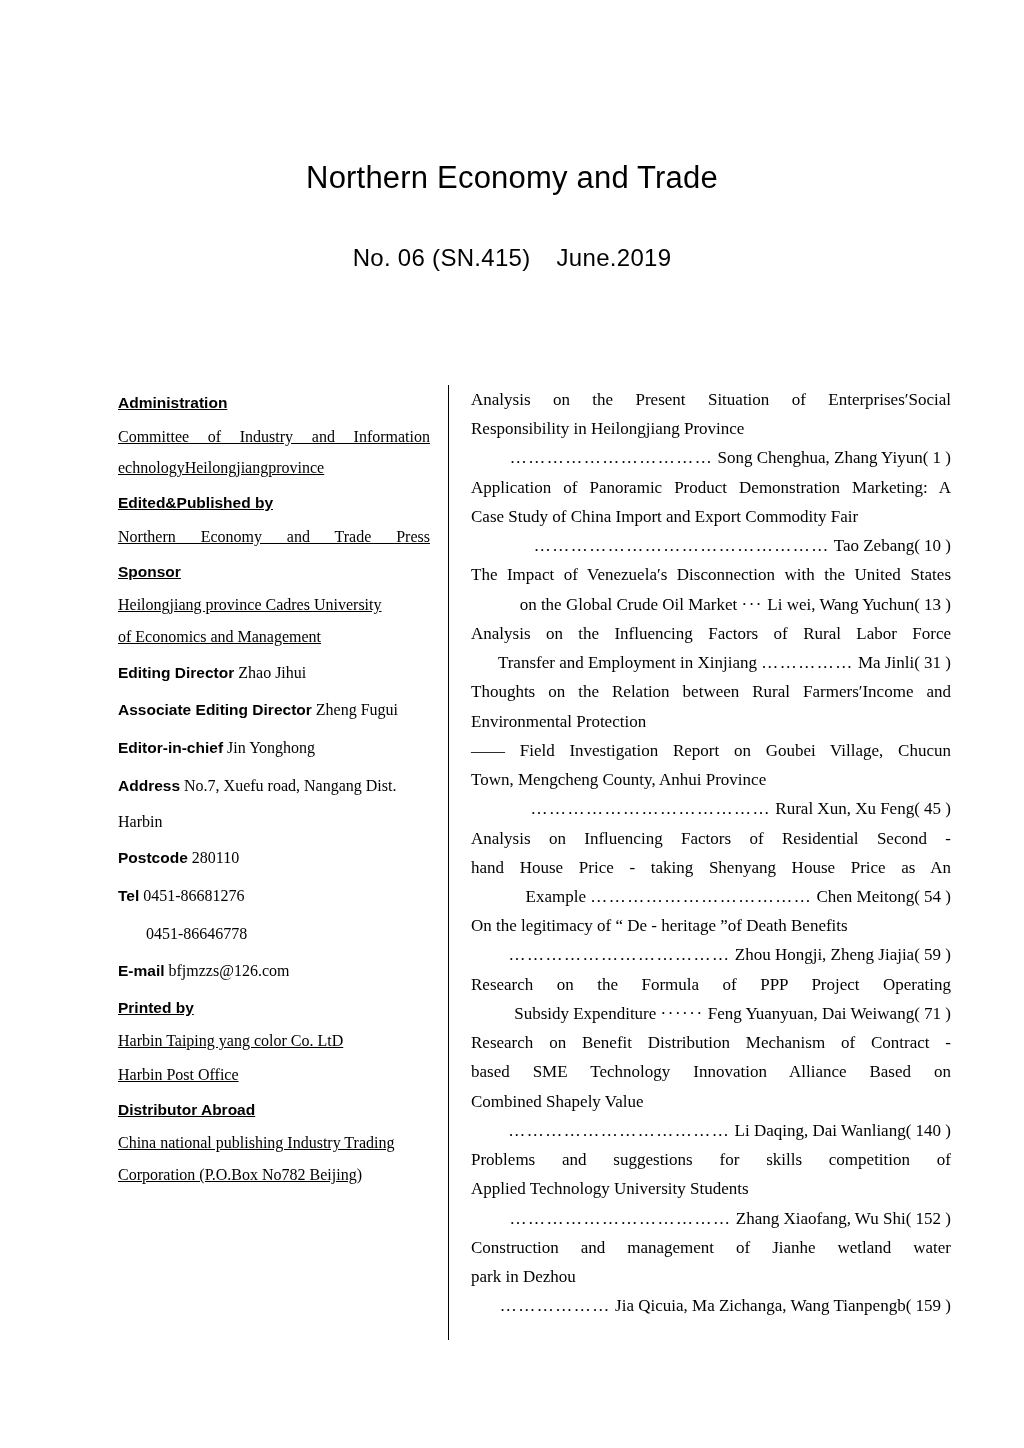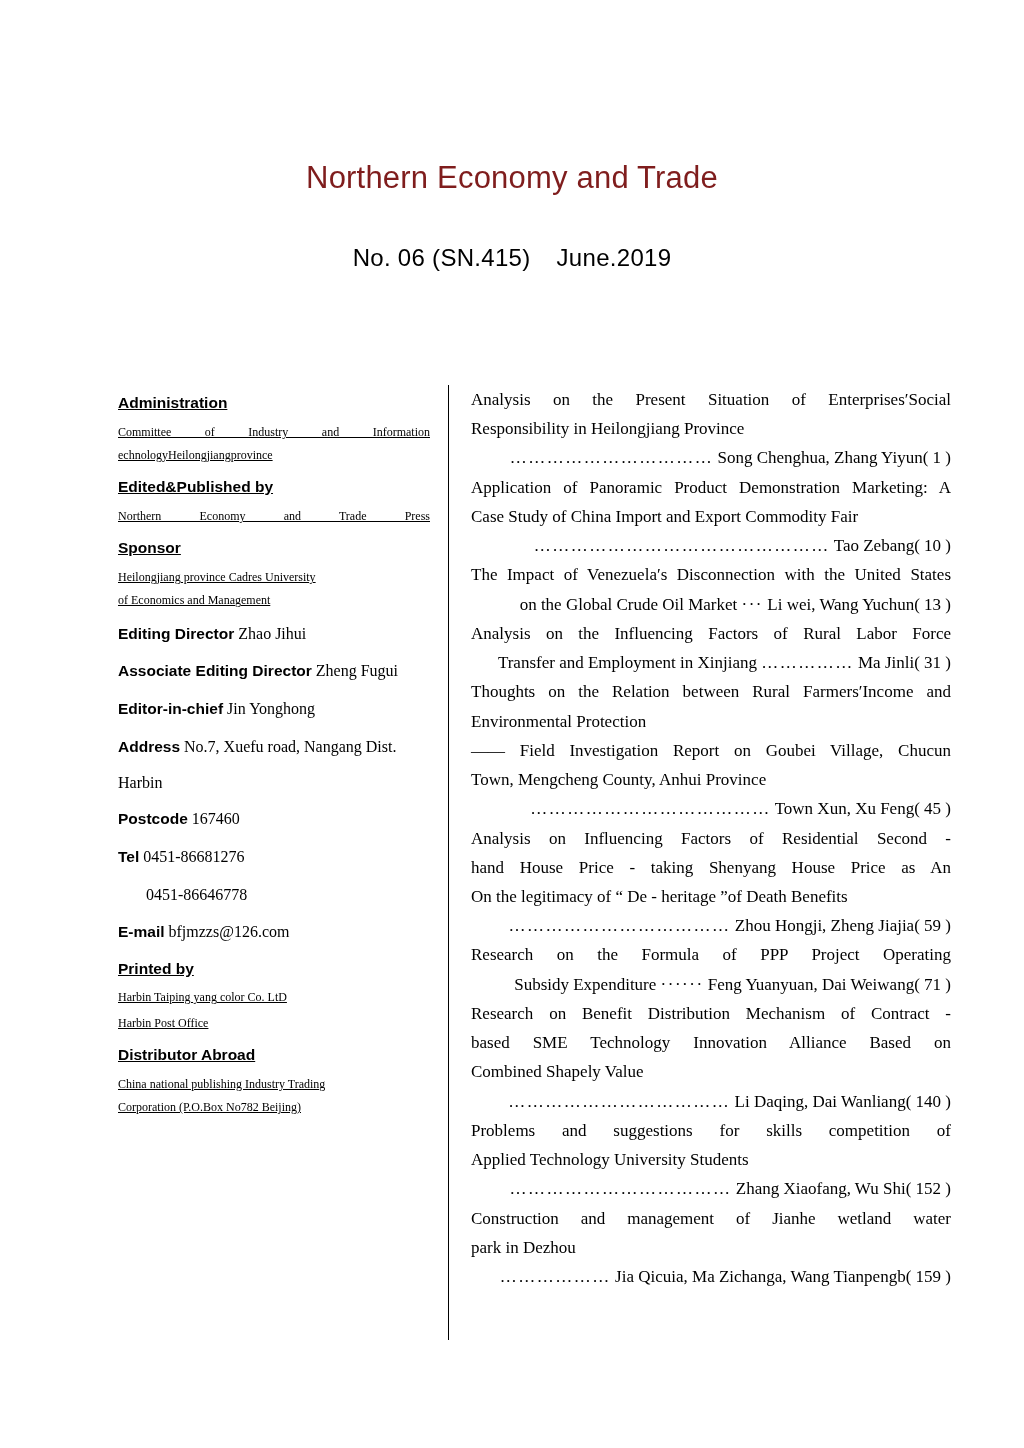--- a/index.html
+++ b/index.html
@@ -23,21 +23,21 @@
   }
   .masthead {
     text-align: center;
     padding-top: 160px;
   }
   .journal-title {
     font-family: "Liberation Sans", sans-serif;
     font-size: 31px;
     font-weight: normal;
     letter-spacing: 0.2px;
-    color: #7f1d1d;
+    color: #000000;
     margin: 0;
   }
   .issue-line {
     font-family: "Liberation Sans", sans-serif;
     font-size: 24px;
     margin-top: 48px;
     letter-spacing: 0.3px;
   }
   .issue-line .gap {
     display: inline-block;
@@ -74,21 +74,21 @@
     font-weight: bold;
     font-size: 15.5px;
     line-height: 1.45;
   }
   .info-block {
     margin-bottom: 2px;
     text-decoration: underline;
   }
   .info-text {
     font-family: "Liberation Serif", serif;
-    font-size: 12px;
+    font-size: 16px;
     line-height: 1.95;
     text-align: justify;
     text-justify: inter-word;
   }
   .row-inline {
     line-height: 2.35;
     margin: 0;
   }
   .row-inline .info-label {
     margin-right: 4px;
@@ -181,21 +181,21 @@
       <div class="row-inline">
         <span class="info-label">Editor-in-chief</span><span class="val">Jin Yonghong</span>
       </div>
 
       <div class="row-inline">
         <span class="info-label">Address</span><span class="val">No.7,  Xuefu road, Nangang Dist.</span>
       </div>
       <div class="plain-line">Harbin</div>
 
       <div class="row-inline">
-        <span class="info-label">Postcode</span><span class="val">167460</span>
+        <span class="info-label">Postcode</span><span class="val">280110</span>
       </div>
 
       <div class="row-inline">
         <span class="info-label">Tel</span><span class="val">0451-86681276</span>
       </div>
       <div class="indent-val">0451-86646778</div>
 
       <div class="row-inline">
         <span class="info-label">E-mail</span><span class="val">bfjmzzs@126.com</span>
       </div>
@@ -258,27 +258,32 @@
         </div>
       </div>
 
       <div class="toc-entry">
         <div class="toc-line">Thoughts on the Relation between Rural Farmers′Income and</div>
         <div class="toc-line normal">Environmental Protection</div>
         <div class="toc-line">—— Field Investigation Report on Goubei Village, Chucun</div>
         <div class="toc-line normal">Town, Mengcheng County, Anhui Province</div>
         <div class="toc-line last">
           <span class="leader">…………………………………</span>
-          <span>Town Xun, Xu Feng</span><span>( 45 )</span>
+          <span>Rural Xun, Xu Feng</span><span>( 45 )</span>
         </div>
       </div>
 
       <div class="toc-entry">
         <div class="toc-line">Analysis on Influencing Factors of Residential Second -</div>
         <div class="toc-line">hand House Price - taking Shenyang House Price as An</div>
+        <div class="toc-line last">
+          <span>Example</span>
+          <span class="leader">………………………………</span>
+          <span>Chen Meitong</span><span>( 54 )</span>
+        </div>
       </div>
 
       <div class="toc-entry">
         <div class="toc-line normal">On the legitimacy of “ De - heritage ”of Death Benefits</div>
         <div class="toc-line last">
           <span class="leader">………………………………</span>
           <span>Zhou Hongji, Zheng Jiajia</span><span>( 59 )</span>
         </div>
       </div>
 

